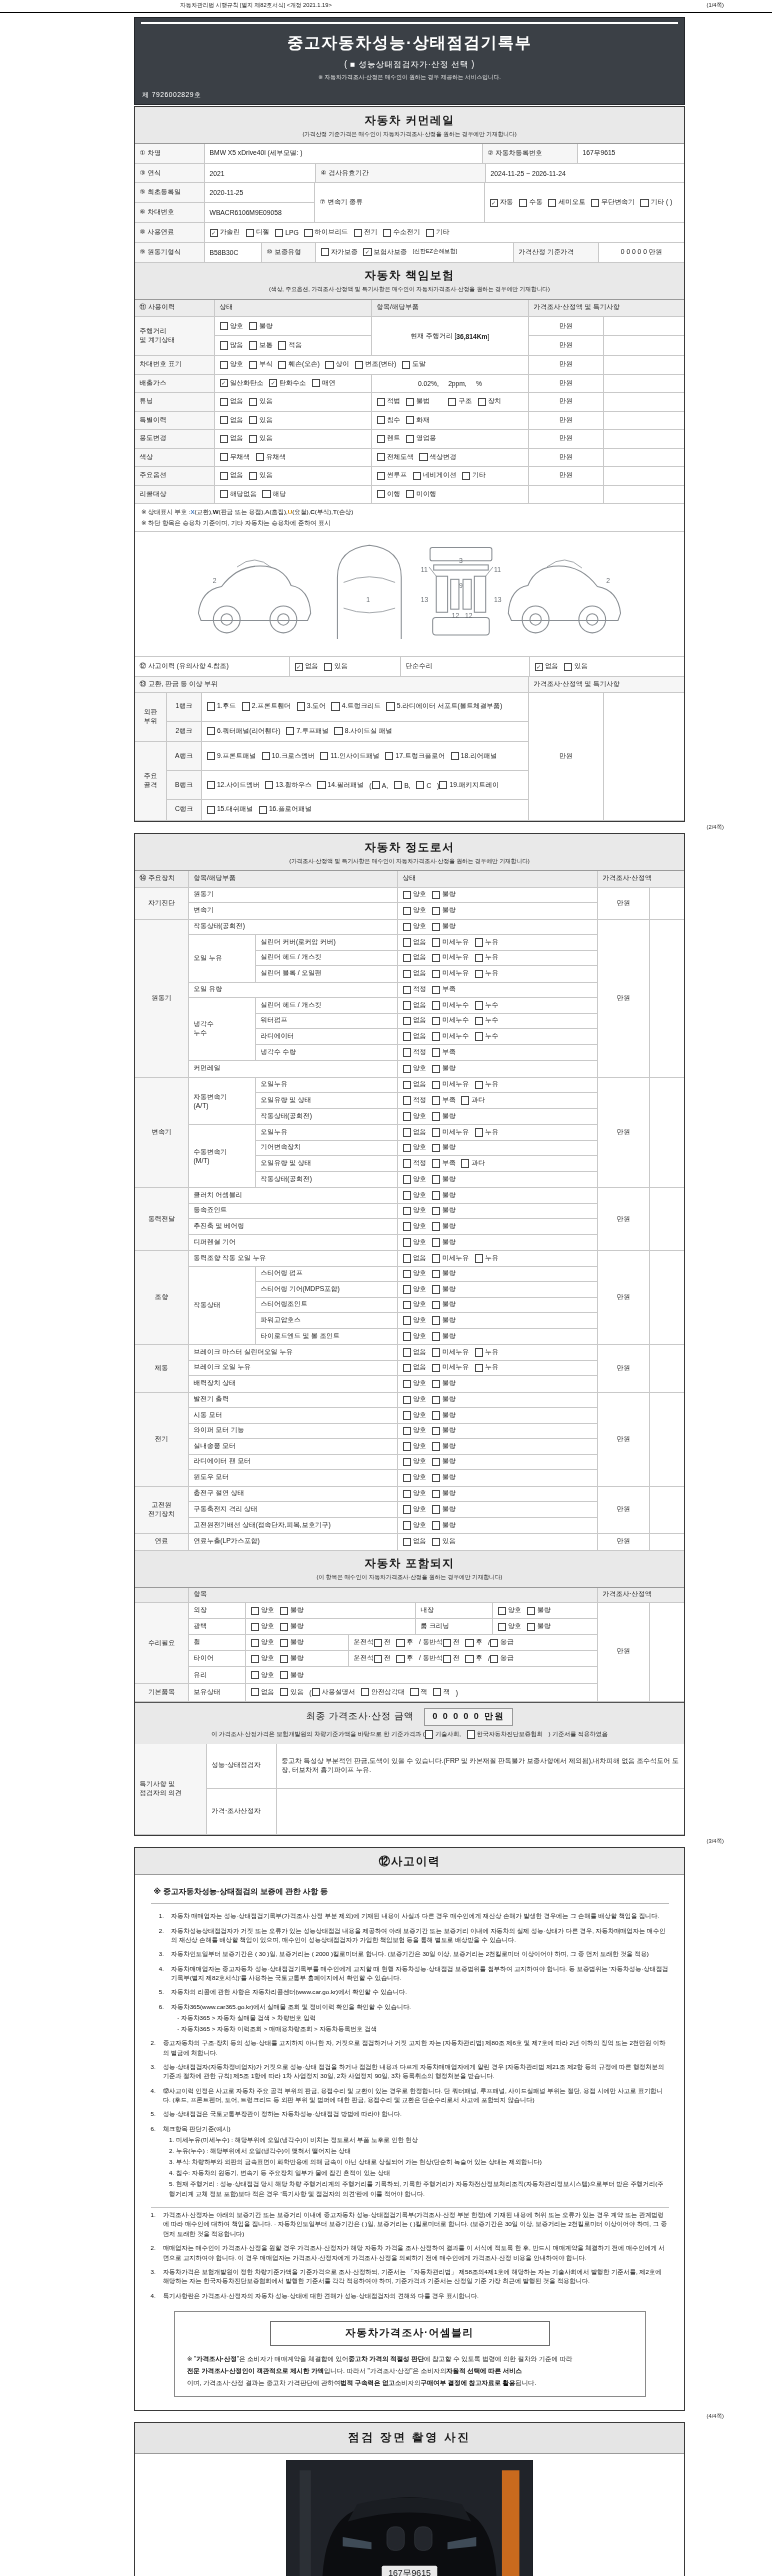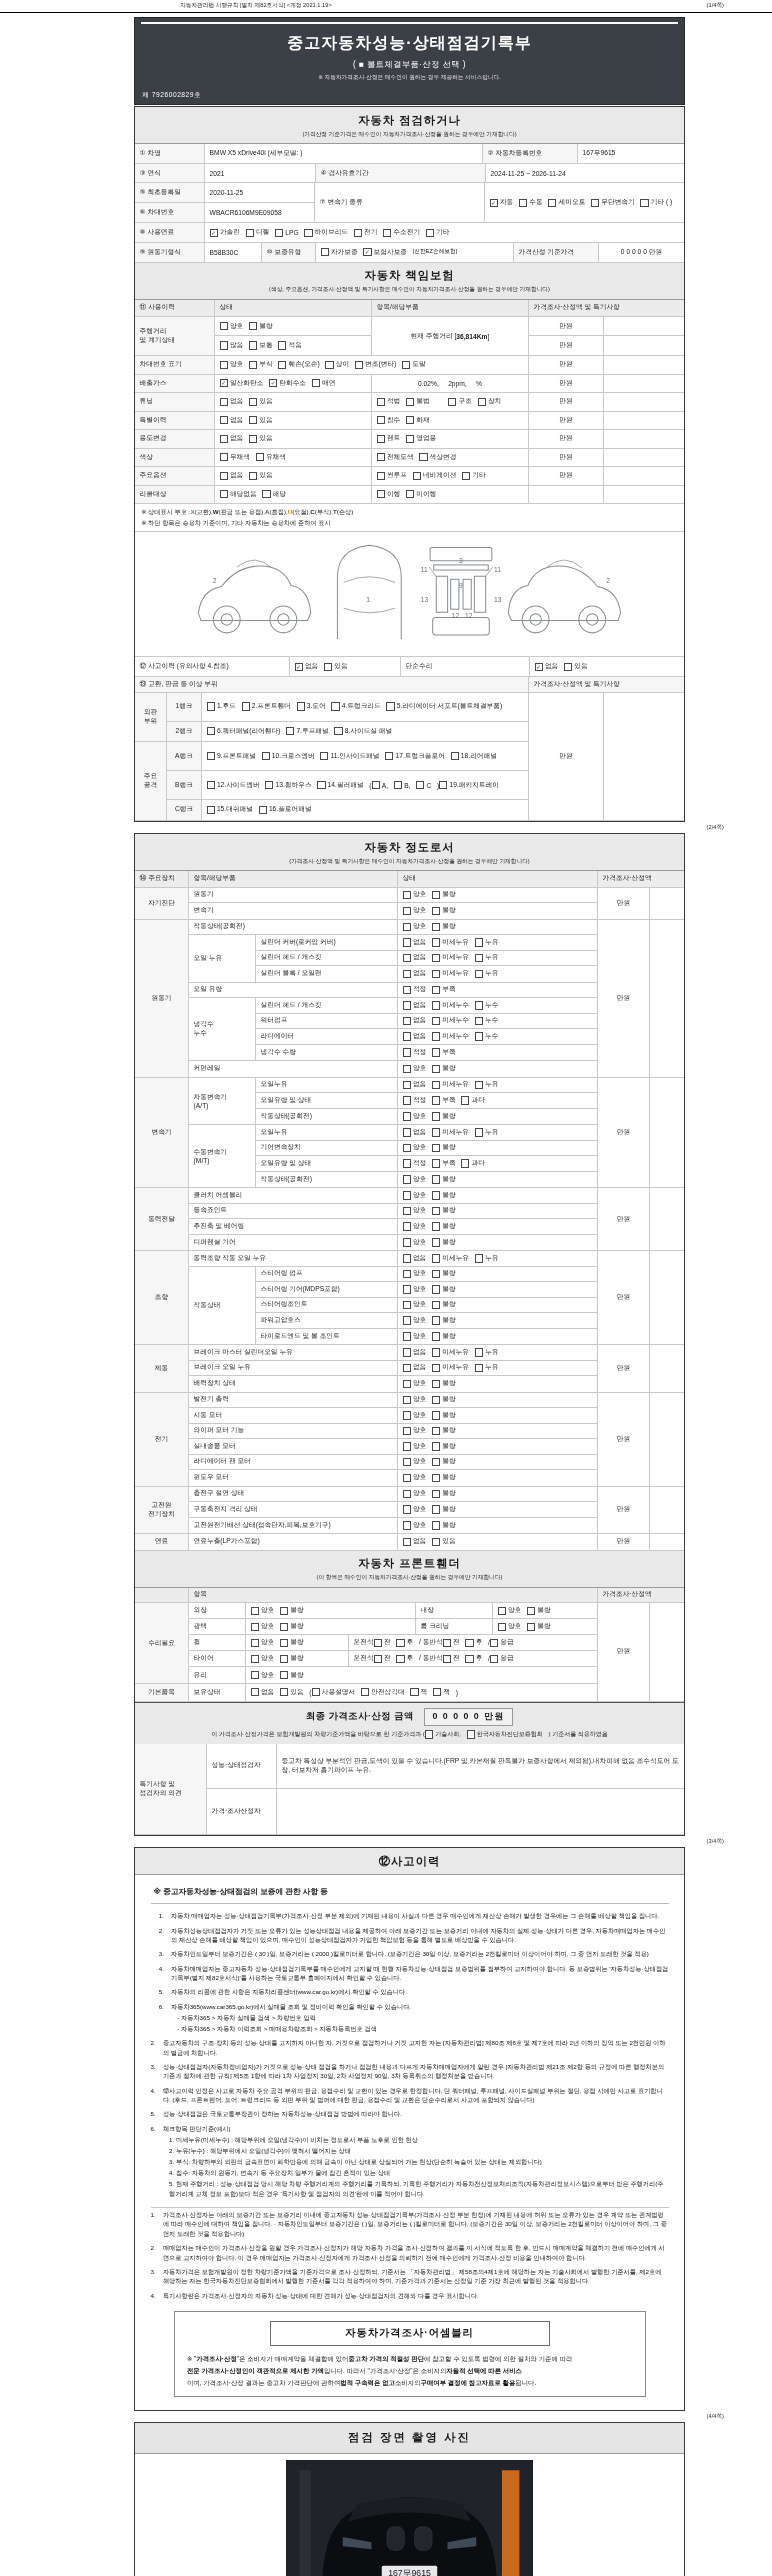--- a/index.html
+++ b/index.html
@@ -44,21 +44,21 @@
   .b{font-weight:bold;}
   .small{font-size:5.7px;}
   .codeX{color:#4a7ec0;font-weight:bold;} .codeU{color:#d08a00;font-weight:bold;}
   .codeG{color:#555;font-weight:bold;} .codeK{color:#222;font-weight:bold;}
 
   .notes{padding:3.1px 6.2px;border-bottom:0.5px solid #c9c9c9;font-size:6.2px;line-height:1.7;}
   .diagram-wrap{display:flex;justify-content:center;padding:4.1px 0;border-bottom:0.5px solid #c9c9c9;}
 
   
   .final-band{background:#e9e9e9;border-top:1px solid #555;padding:5.2px 0 4.6px;text-align:center;}
-  .final-line1{font-size:9.3px;font-weight:bold;letter-spacing:0.5px;}
+  .final-line1{font-size:9.3px;font-weight:normal;letter-spacing:0.5px;}
   .final-amt{display:inline-block;border:0.5px solid #999;background:#f2f2f2;padding:2.1px 7.2px;margin-left:8.2px;
              font-size:8.8px;font-weight:bold;letter-spacing:1.5px;}
   .final-line2{font-size:6px;margin-top:4.1px;display:flex;justify-content:center;}
 
   
   .notice-body{padding:7.2px 15.5px 10.3px;}
   .nhead{font-size:7.7px;font-weight:bold;padding:5.2px 3.1px 6.2px;border-bottom:0.5px solid #bbb;margin-bottom:7.2px;}
   .nitem{display:flex;font-size:6.2px;line-height:1.55;margin-bottom:4.6px;color:#111;}
   .nitem .num{flex:0 0 12.4px;}
   .nsub{margin:1.5px 0 0 6.2px;}
@@ -83,30 +83,30 @@
   <span class="lft">자동차관리법 시행규칙 [별지 제82호서식] &lt;개정 2021.1.19&gt;</span>
   <span>(1/4쪽)</span>
 </div>
 <div class="toprule"></div>
 
 <div class="content">
 
   <div class="main-head">
     <div class="white-strip"></div>
     <div class="mh-title">중고자동차성능·상태점검기록부</div>
-    <div class="mh-sub">( ■ 볼트체결부품·산정 선택 )</div>
+    <div class="mh-sub">( ■ 성능상태점검자가·산정 선택 )</div>
     <div class="mh-note">※ 자동차가격조사·산정은 매수인이 원하는 경우 제공하는 서비스입니다.</div>
     <div class="mh-docno">제 7926002829호</div>
   </div>
 
   <div class="gap2"></div>
 
   <div class="formbox">
     <div class="sec-head">
-      <div class="t">자동차 점검하거나</div>
+      <div class="t">자동차 커먼레일</div>
       <div class="s">(가격산정 기준가격은 매수인이 자동차가격조사·산정을 원하는 경우에만 기재합니다)</div>
     </div>
     <div class="tbl">
         <div class="trow" style="min-height: 19.6px;">
           <div class="tc lab" style="flex: 0 0 70px; width: 70px;"><div class="parts"><span>① 차명</span></div></div>
           <div class="tc" style="flex: 0 0 278px; width: 278px;"><div class="parts"><span>BMW X5 xDrive40i (세부모델: )</span></div></div>
           <div class="tc lab" style="flex: 0 0 95px; width: 95px;"><div class="parts"><span>② 자동차등록번호</span></div></div>
           <div class="tc" style="flex: 1 1 0px; width: auto;"><div class="parts"><span>167무9615</span></div></div>
         </div>
         <div class="trow" style="min-height: 19.6px;">
@@ -898,21 +898,21 @@
                   </span><span class="ck">
                     <span class="box"></span>
                     <span>있음</span>
                   </span></div></div></div></div>
           <div class="tc al-c" style="flex: 0 0 52px; width: 52px;"><div class="parts"><span>만원</span></div></div>
           <div class="tc" style="flex: 0 0 34px; width: 34px;"><div class="parts"><span></span></div></div>
         </div>
       </div>
 
     <div class="sec-head">
-      <div class="t">자동차 프론트휀더</div>
+      <div class="t">자동차 포함되지</div>
       <div class="s">(이 항목은 매수인이 자동차가격조사·산정을 원하는 경우에만 기재합니다)</div>
     </div>
     <div class="tbl">
         <div class="trow" style="min-height: 15.5px;">
           <div class="tc hdr" style="flex: 0 0 54px; width: 54px;"><div class="parts"><span></span></div></div>
           <div class="tc hdr" style="flex: 1 1 0px; width: auto;"><div class="parts"><span>항목</span></div></div>
           <div class="tc hdr" style="flex: 0 0 86px; width: 86px;"><div class="parts"><span>가격조사·산정액</span></div></div>
         </div>
         <div class="trow">
           <div class="tc nest" style="flex: 1 1 0px; width: auto;"><div class="trow"><div class="tc lab al-c" style="flex: 0 0 54px; width: 54px;"><div class="parts"><span>수리필요</span></div></div><div class="tc nest" style="flex: 1 1 0px; width: auto;"><div class="trow" style="min-height: 16px;"><div class="tc" style="flex: 0 0 57px; width: 57px;"><div class="parts"><span>외장</span></div></div><div class="tc" style="flex: 0 0 170px; width: 170px;"><div class="parts"><span class="ck">

